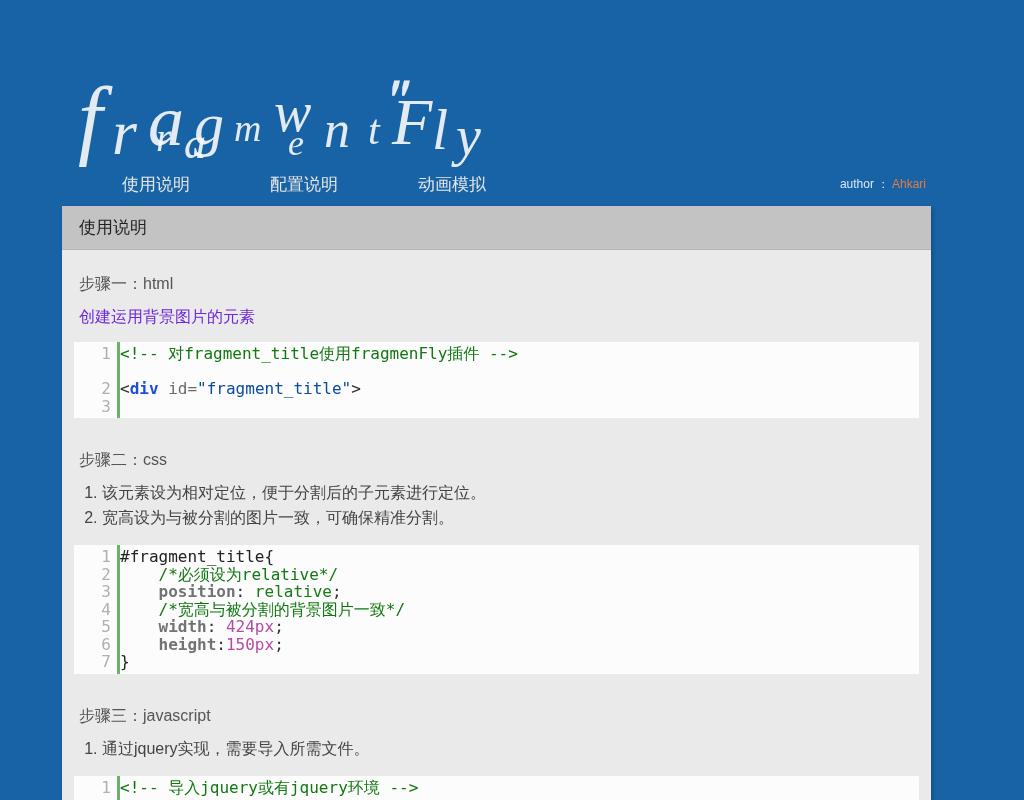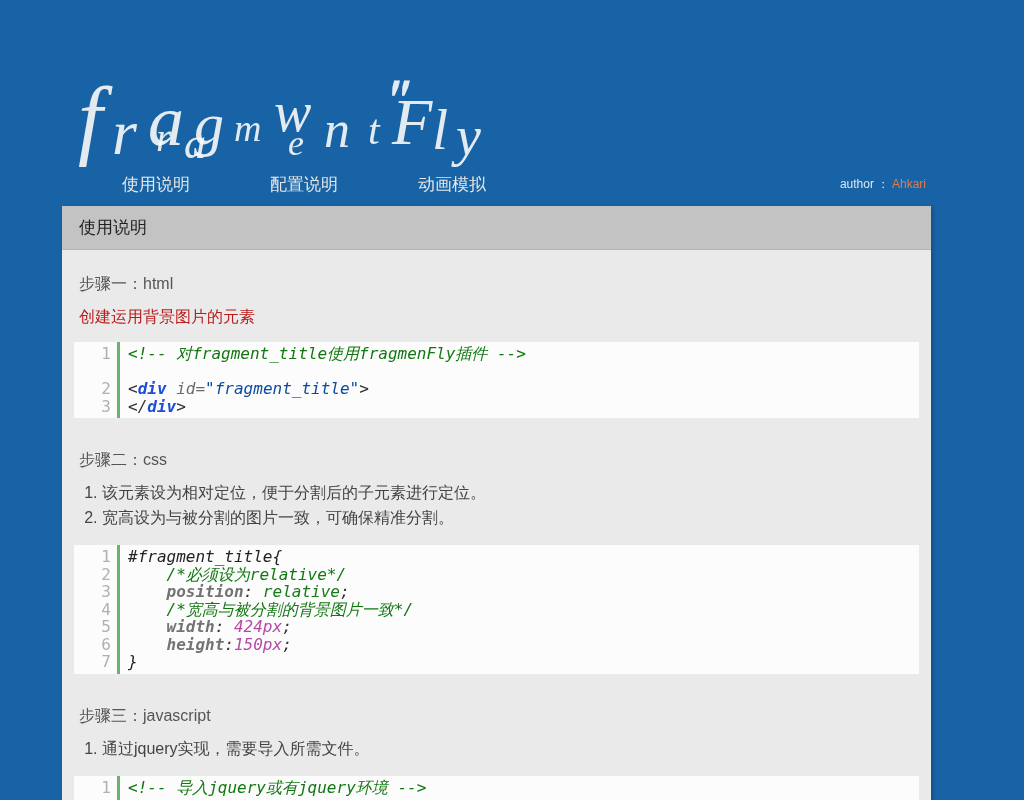--- a/index.html
+++ b/index.html
@@ -11,27 +11,27 @@
 .nav-bar { position: absolute; left: 62px; right: 0; top: 161px; height: 47px; display: flex; align-items: center; justify-content: space-between; padding-right: 98px; }
 .nav-links { display: flex; gap: 80px; margin-left: 60px; }
 .nav-links a { color: #e6e6e6; text-decoration: none; font-size: 17px; }
 .author-block { color: #d9e8f5; font-size: 12px; }
 .author-block .sep { color: #d9e8f5; }
 .author-block .name { color: #e67a45; }
 .content-panel { position: absolute; left: 62px; top: 206px; width: 869px; background: #eaeaea; padding-bottom: 40px; box-shadow: 2px 2px 4px rgba(0,0,0,0.2); }
 .section-header { background: #c3c3c3; border-bottom: 1px solid #b5b5b5; padding: 10px 17px; font-size: 17px; color: #1f1f1f; }
 .section-body { padding: 16px 0 0 0; }
 .step-heading { color: #555; font-size: 16px; padding: 8px 17px 8px 17px; }
-.step-desc { color: #b91c1c; font-size: 16px; padding: 4px 17px 14px 17px; }
+.step-desc { color: #6d28d9; font-size: 16px; padding: 4px 17px 14px 17px; }
 .step-list { list-style: decimal; color: #444; font-size: 16px; margin: 2px 17px 14px 40px; }
 .step-list li { padding: 2px 0; }
 .code-block { background: #fcfcfc; margin: 0 12px 6px 12px; display: flex; font-family: Consolas, Monaco, monospace; font-size: 16px; line-height: 1.1; border-radius: 1px; }
 .gutter { background: #fcfcfc; border-right: 3px solid #6bb36b; color: #b0b0b0; text-align: right; padding: 3px 6px; min-width: 46px; user-select: none; }
 .gutter div { height: 17.5px; }
-.code-lines { padding: 3px 8px; flex: 1; overflow: hidden; font-style: italic; }
+.code-lines { padding: 3px 0; flex: 1; overflow: hidden; }
 .code-lines .ln { height: 17.5px; white-space: pre; }
 .t-comment { color: #117811; }
 .t-tag { color: #1d4ed8; font-weight: bold; }
 .t-punc { color: #333; }
 .t-attr { color: #6a6a6a; }
 .t-str { color: #0b4aa0; }
 .t-sel { color: #222; }
 .t-prop { color: #737373; font-weight: bold; }
 .t-val { color: #177a17; }
 .t-num { color: #b54aa8; }
@@ -83,21 +83,20 @@
       <div class="gutter">
         <div>1</div>
             <div></div>
         <div>2</div>
         <div>3</div>
       </div>
       <div class="code-lines">
         <div class="ln"><span class="t-comment">&lt;!-- 对fragment_title使用fragmenFly插件 --&gt;</span></div>
         <div class="ln"></div>
         <div class="ln"><span class="t-punc">&lt;</span><span class="t-tag">div</span><span class="t-attr"> id=</span><span class="t-str">"fragment_title"</span><span class="t-punc">&gt;</span></div>
-        <div class="ln"><span class="t-punc">&lt;/</span><span class="t-tag">div</span><span class="t-punc">&gt;</span></div>
       </div>
     </div>
 
     <div class="step-heading" style="padding-top:26px;">步骤二：css</div>
     <ol class="step-list">
       <li>该元素设为相对定位，便于分割后的子元素进行定位。</li>
       <li>宽高设为与被分割的图片一致，可确保精准分割。</li>
     </ol>
     <div class="code-block">
       <div class="gutter">

